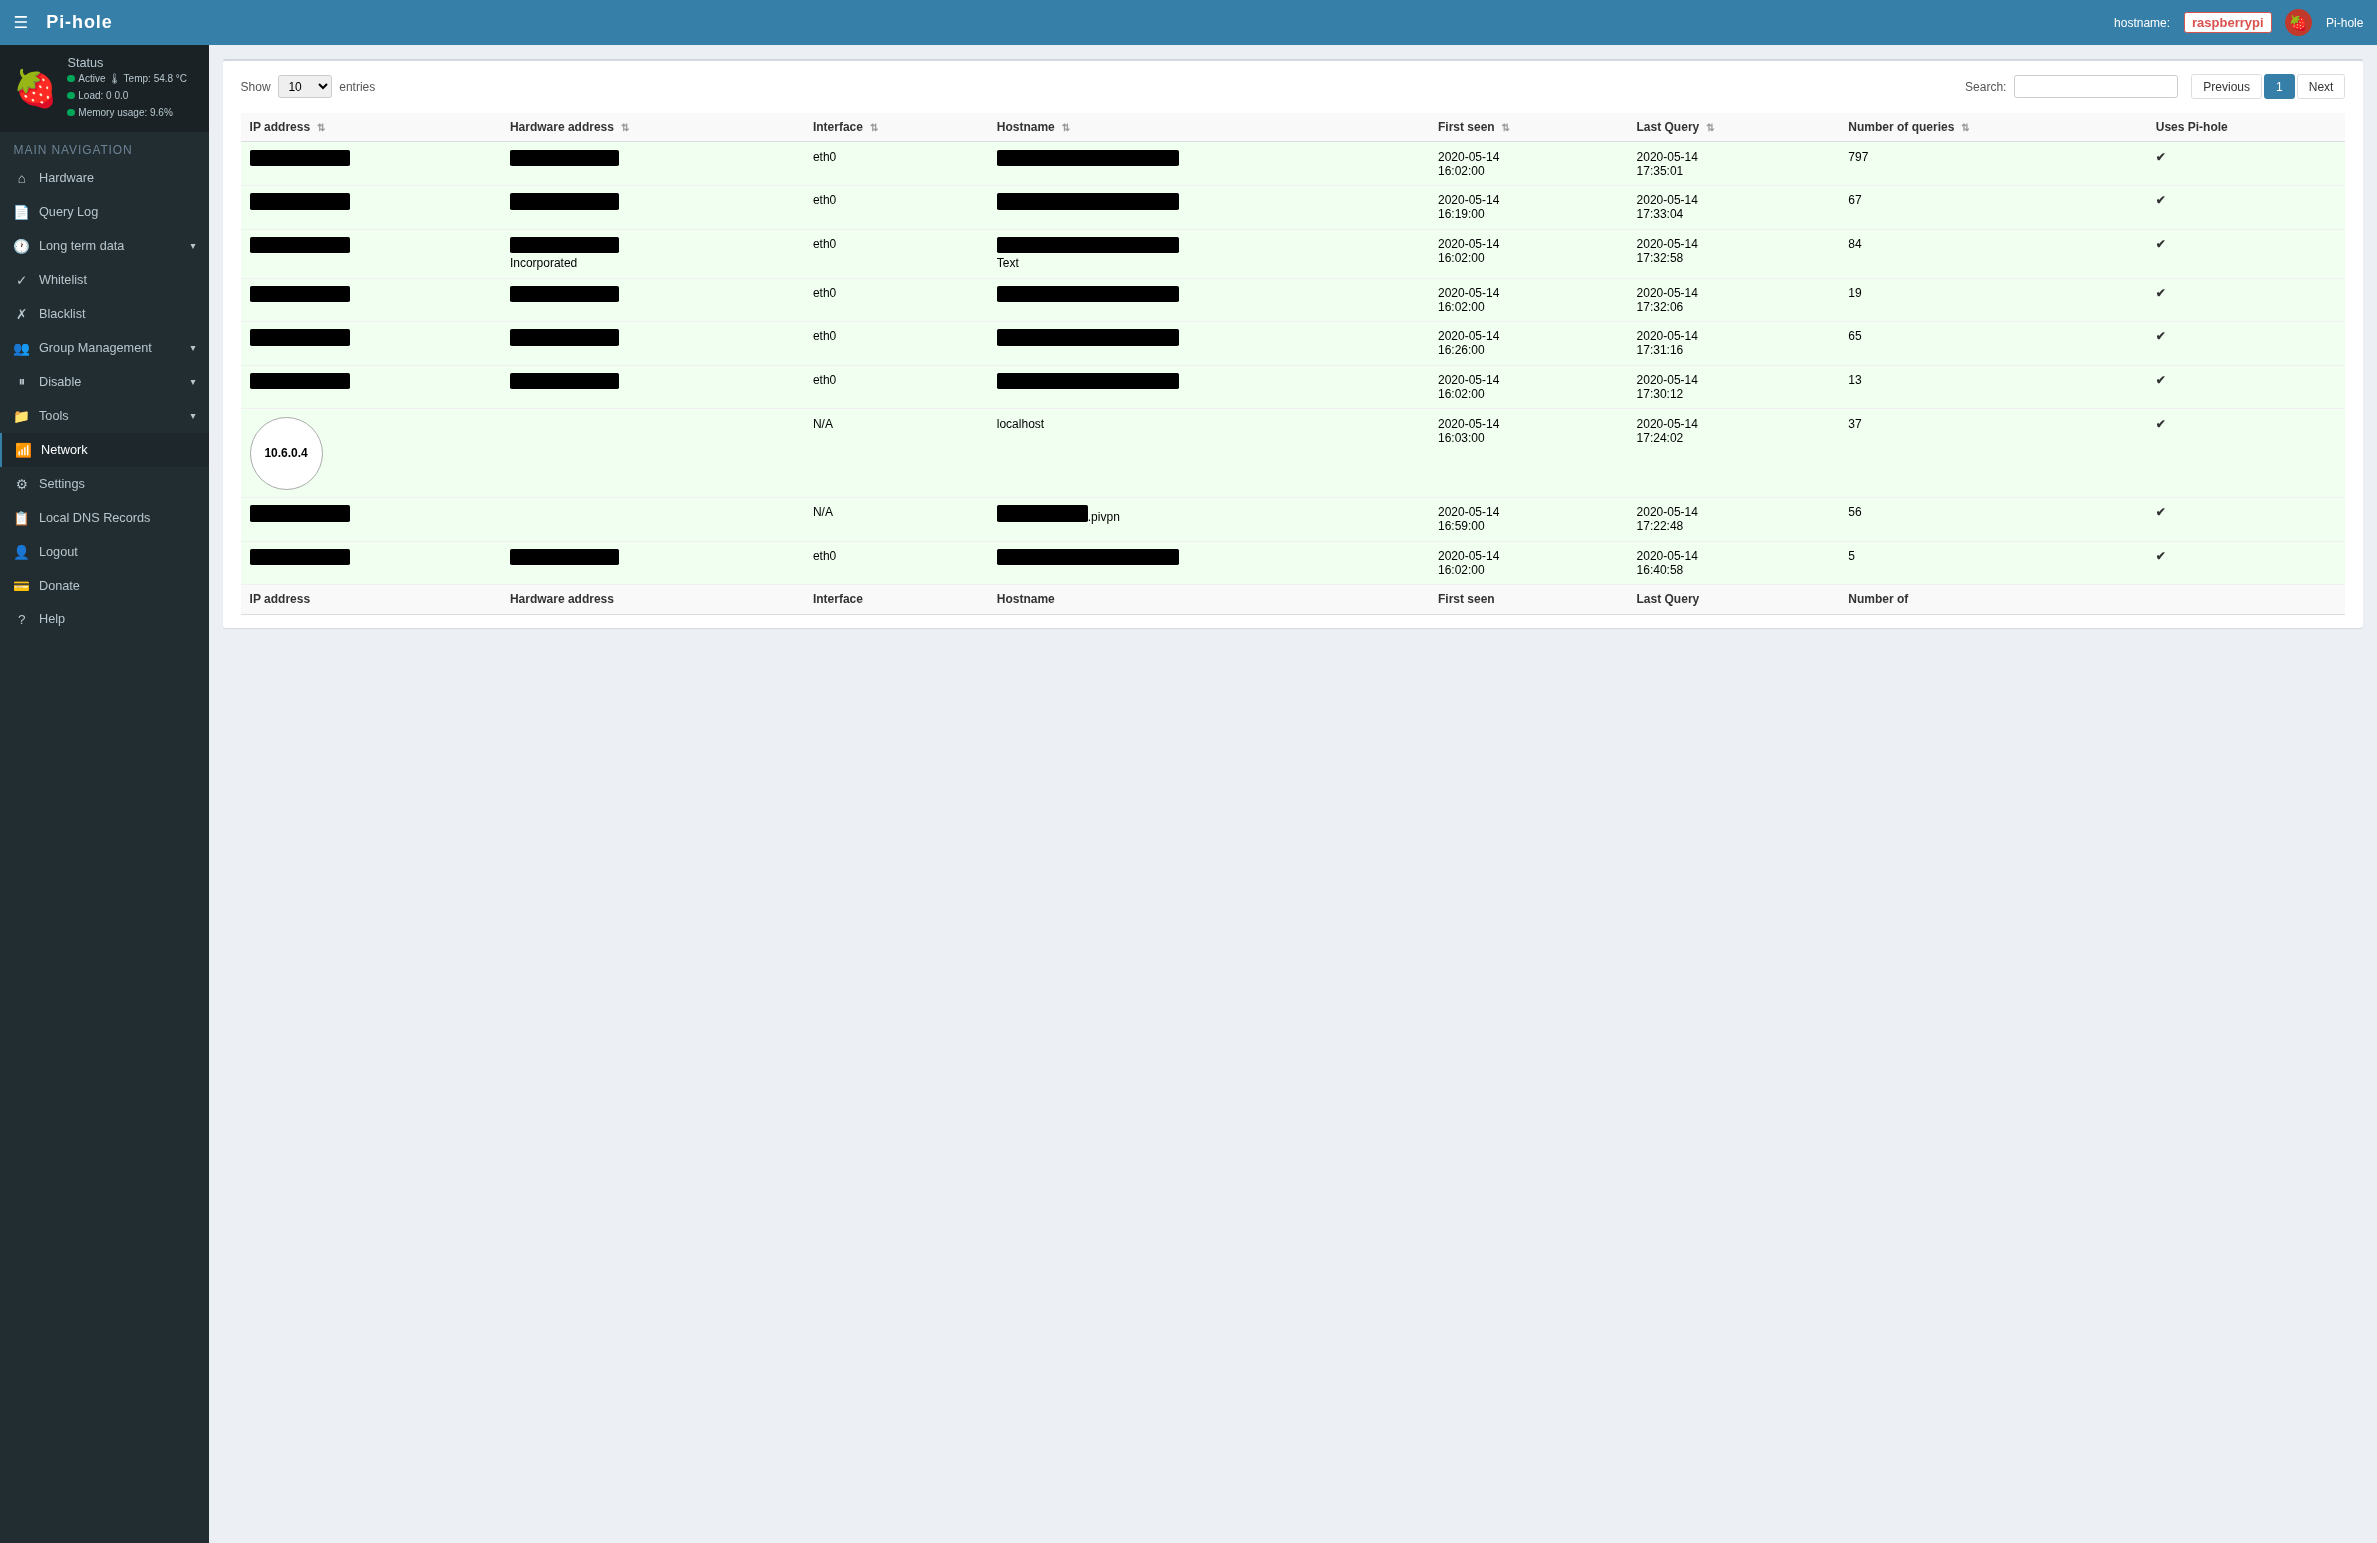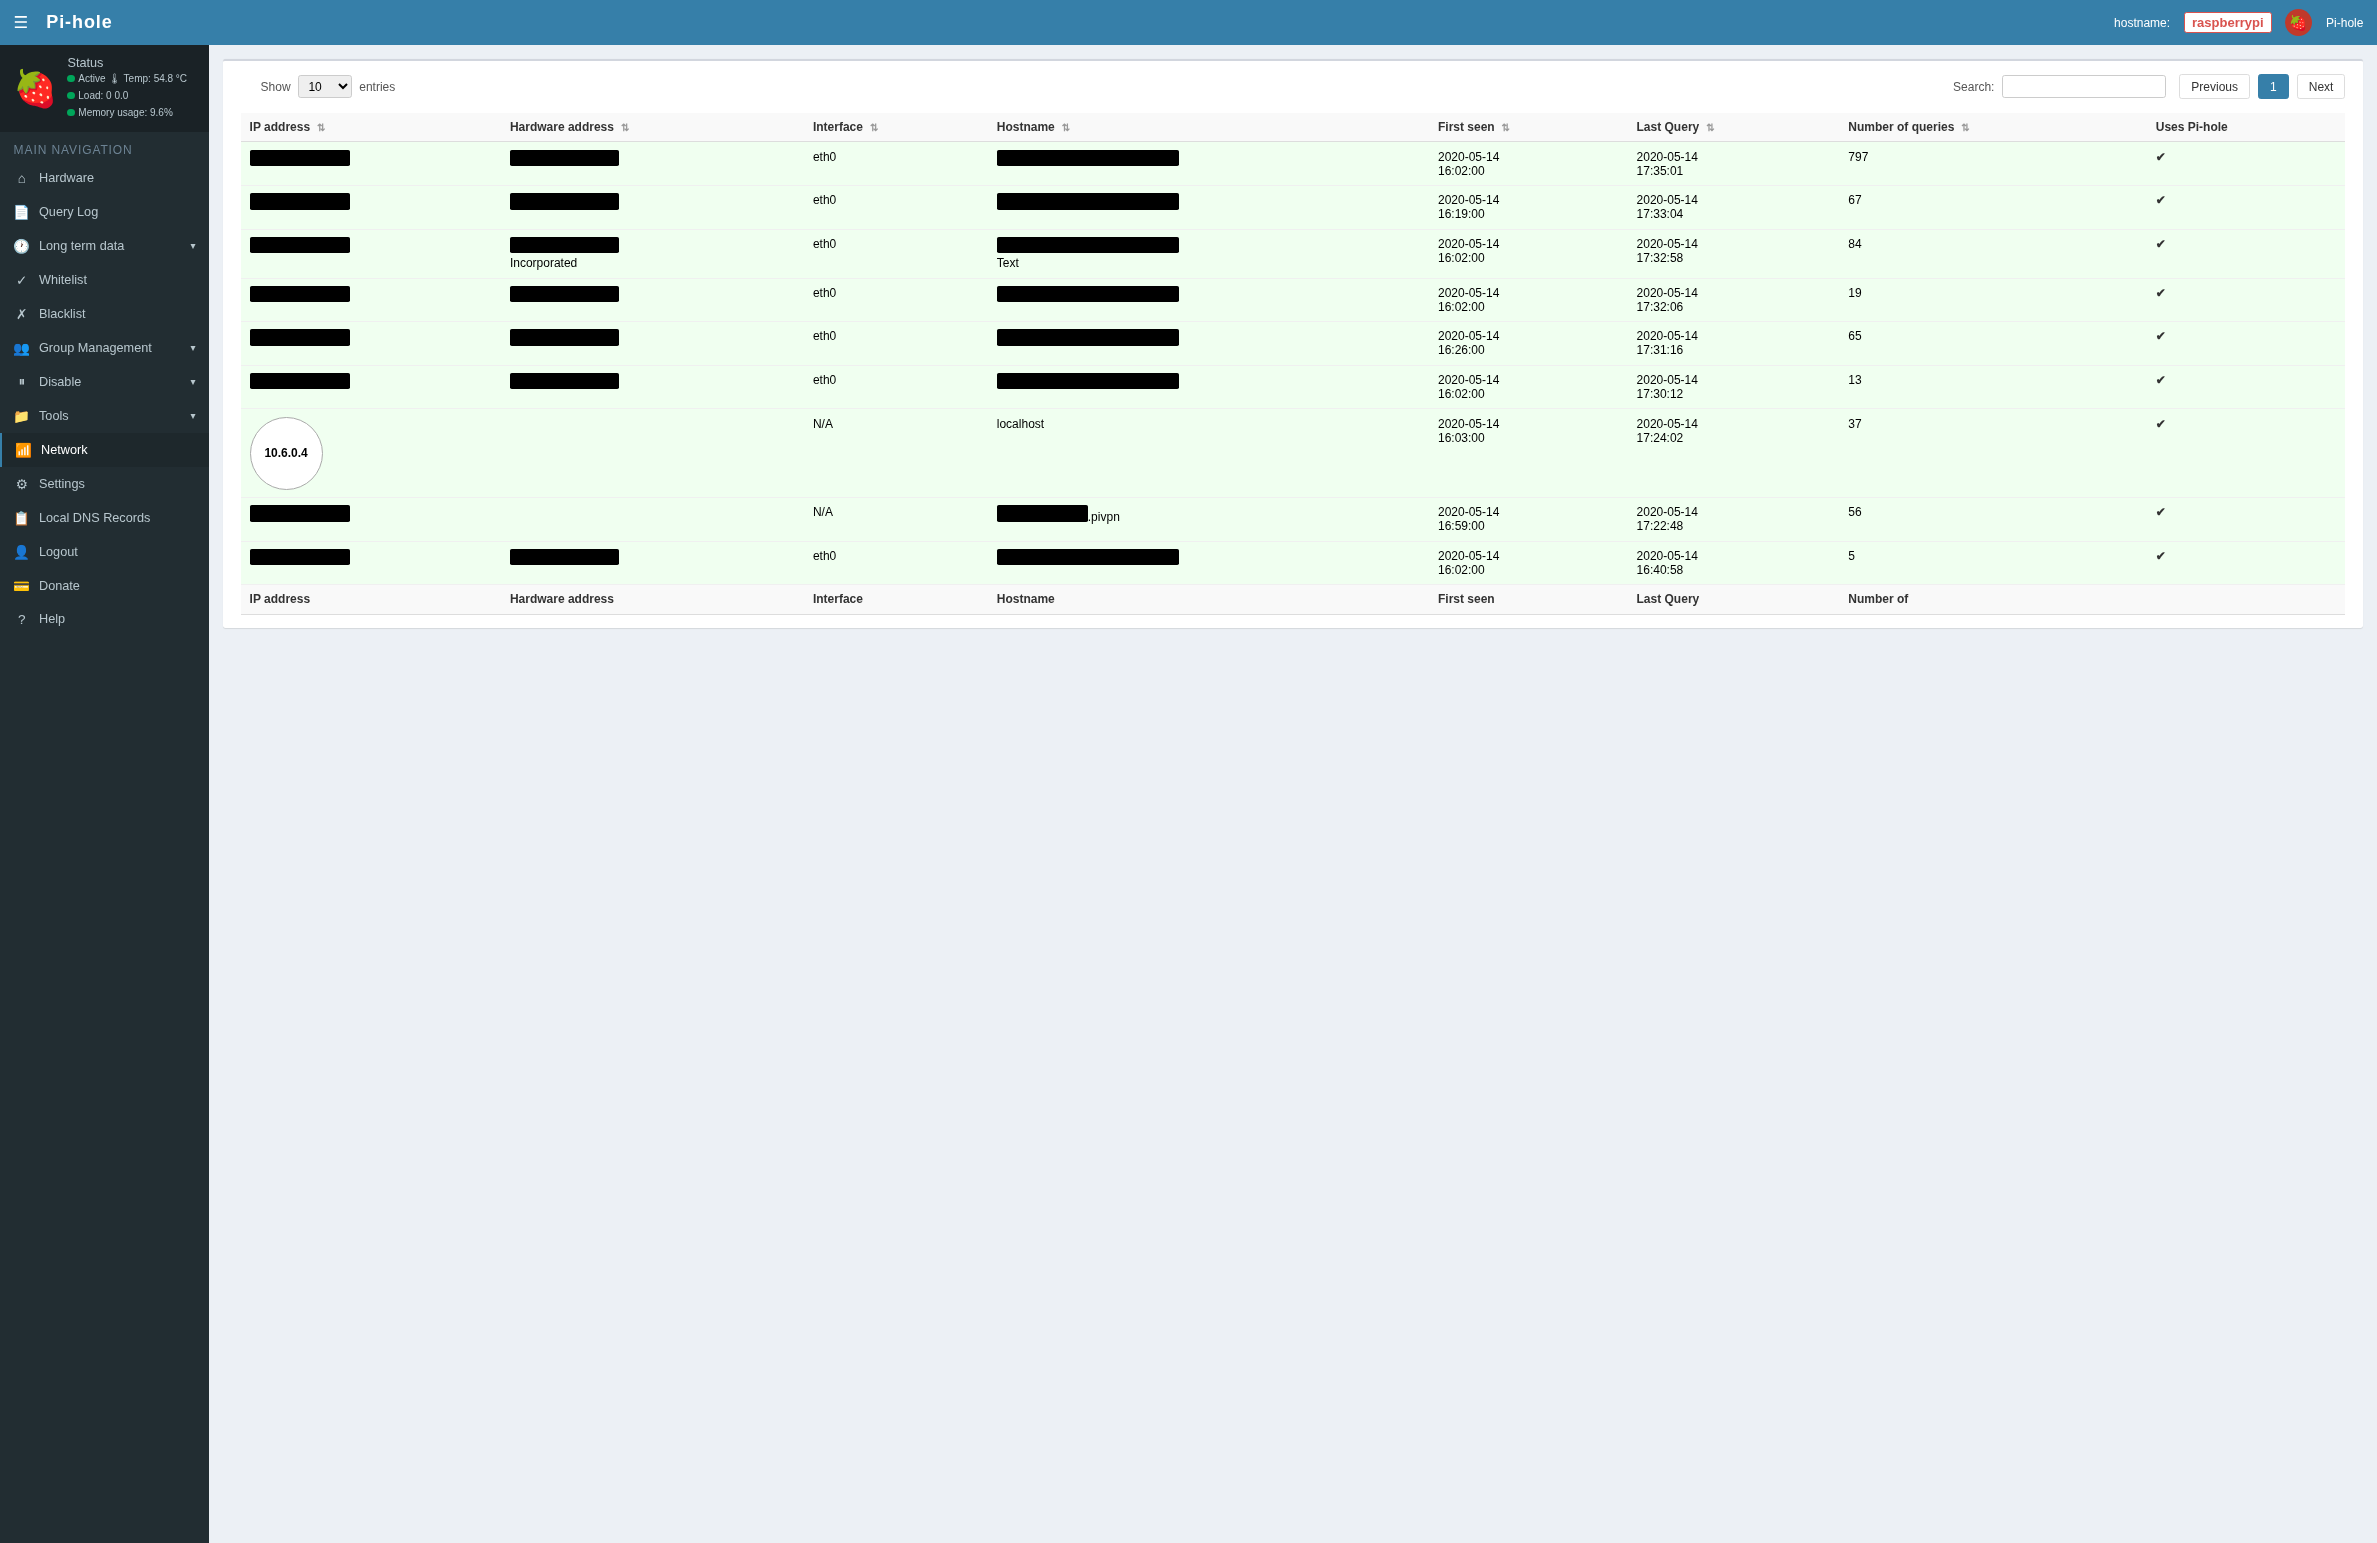--- a/index.html
+++ b/index.html
@@ -114,38 +114,38 @@
       padding-bottom: 9px;
     }
 
     
     .table-controls-top {
       display: flex;
       align-items: center;
       justify-content: space-between;
       margin-bottom: 13.6px;
     }
-    .show-entries { display: flex; align-items: center; gap: 7.3px; font-size: 12px; color: #555; margin-left: 20px; }
+    .show-entries { display: flex; align-items: center; gap: 7.3px; font-size: 12px; color: #555; }
     .show-entries select {
       border: 0.9px solid #ccc;
       border-radius: 2.7px;
       padding: 2.7px 5.5px;
       font-size: 12px;
     }
     .search-area { display: flex; align-items: center; gap: 7.3px; font-size: 12px; color: #555; }
     .search-area input {
       border: 0.9px solid #ccc;
       border-radius: 2.7px;
       padding: 3.6px 7.3px;
       font-size: 12px;
       width: 164px;
     }
 
     
-    .pagination-area { display: flex; align-items: center; gap: 8px; }
+    .pagination-area { display: flex; align-items: center; gap: 2px; }
     .page-btn {
       padding: 4.5px 11px;
       border: 0.9px solid #ddd;
       background: white;
       border-radius: 2.7px;
       font-size: 12px;
       cursor: pointer;
       color: #333;
     }
     .page-btn.active { background: #367fa9; color: white; border-color: #367fa9; }

